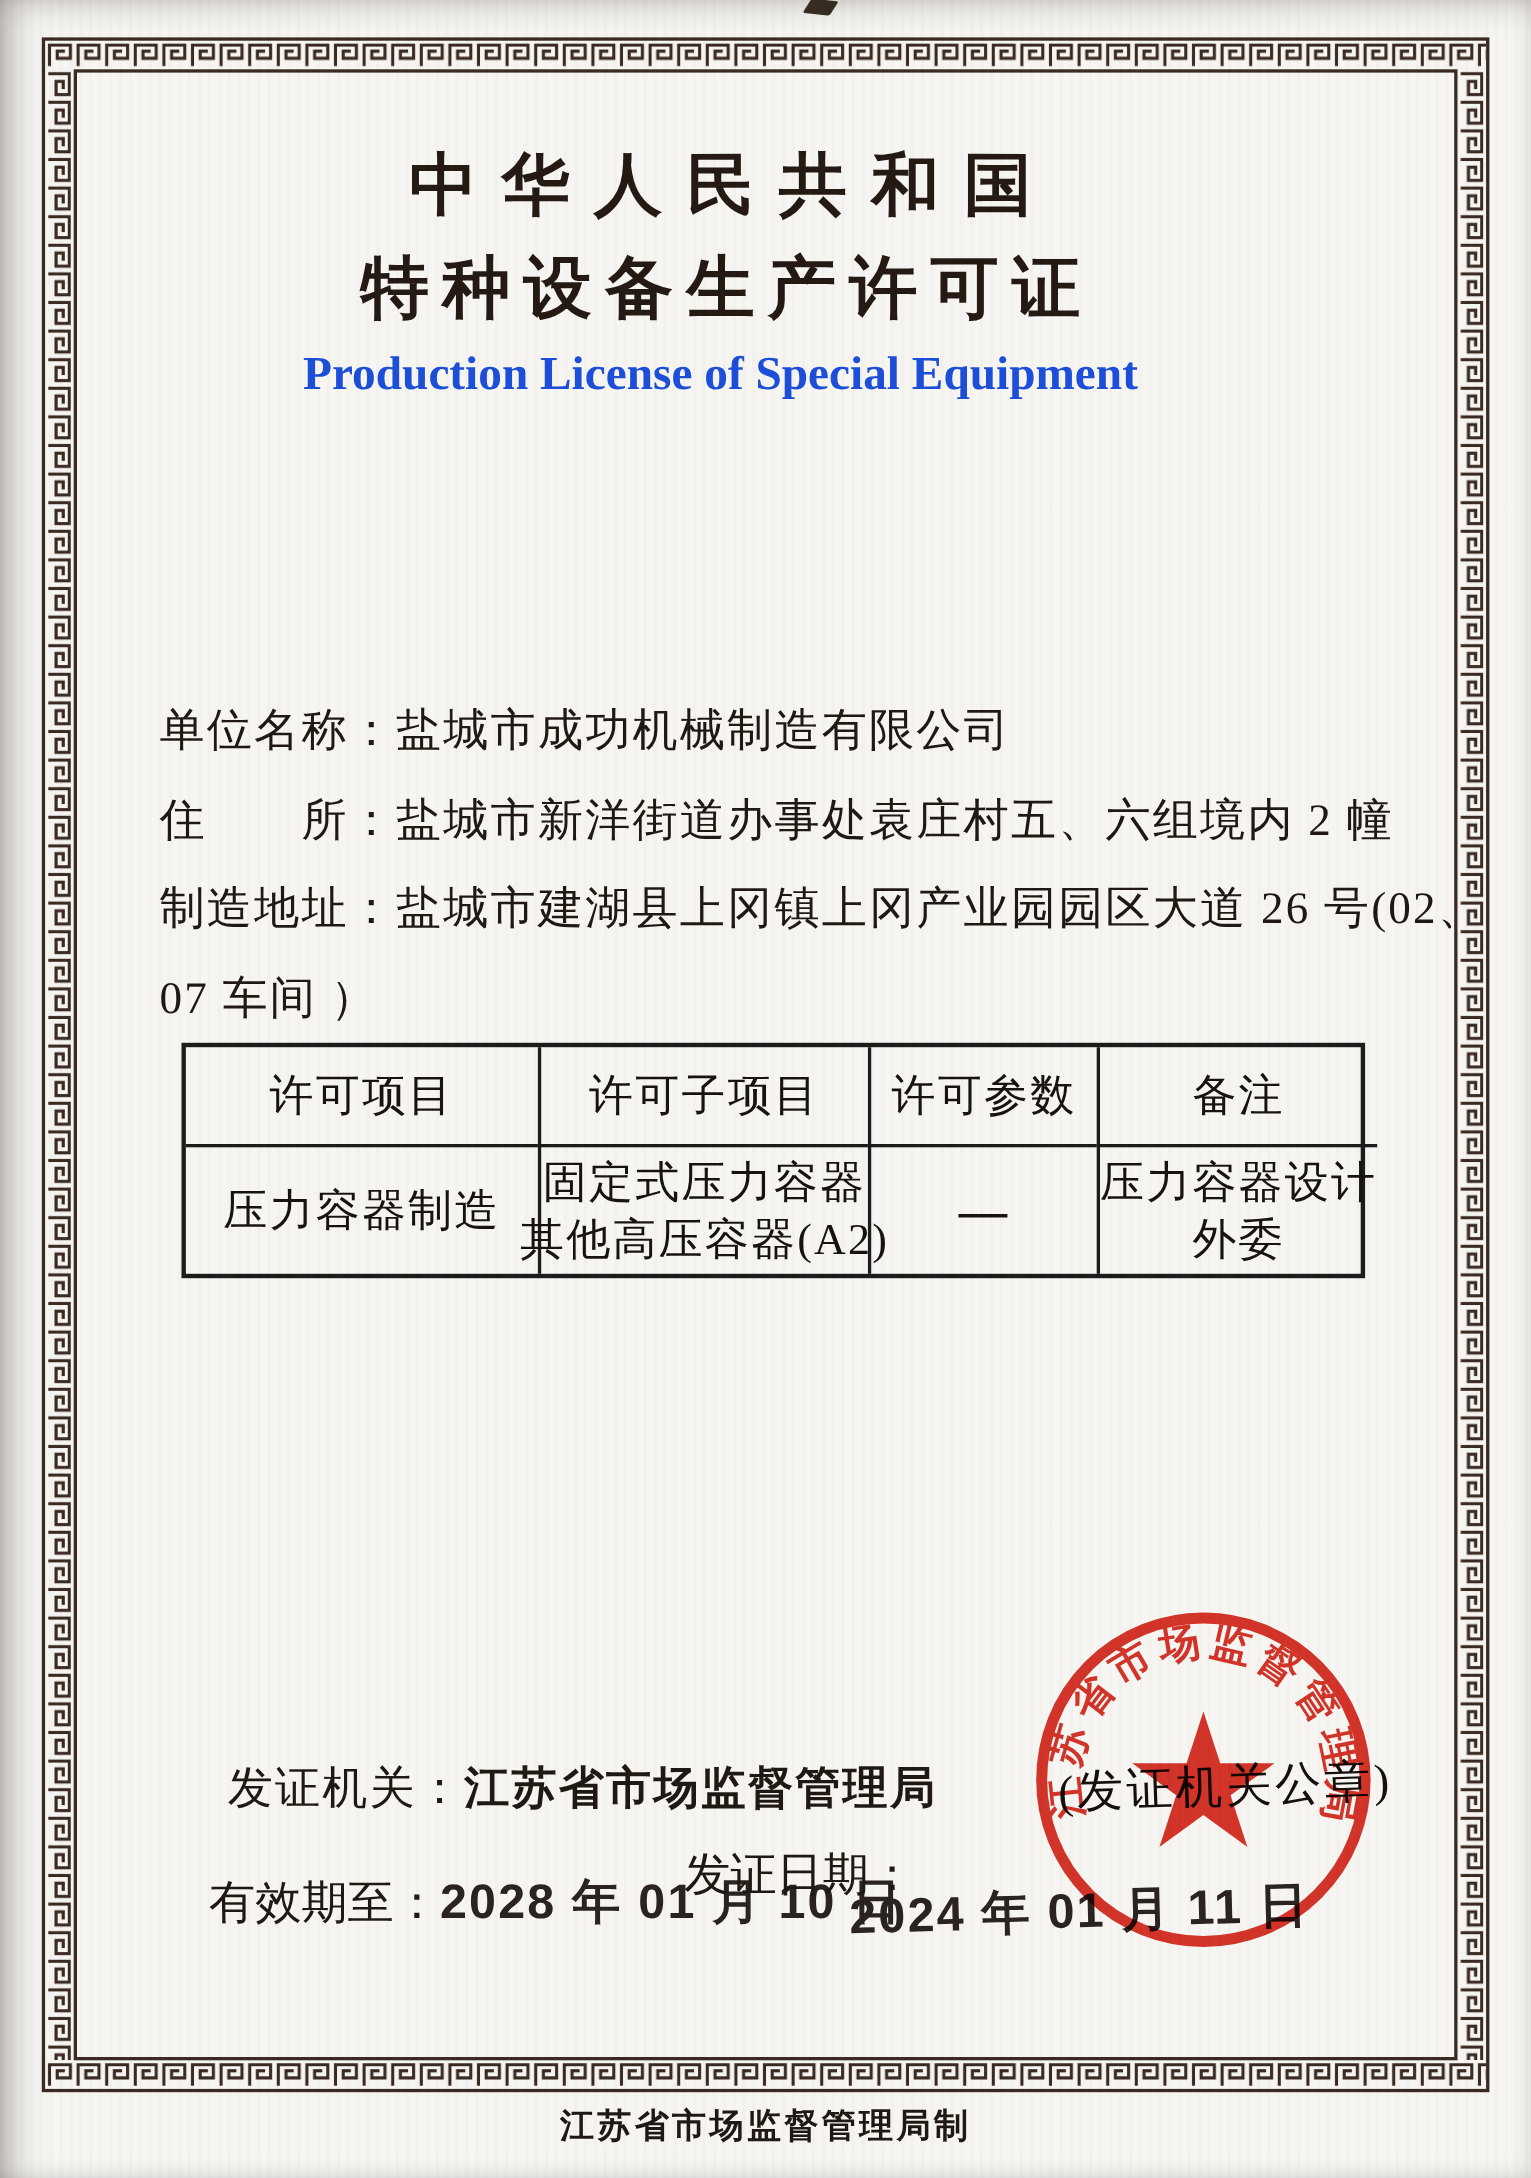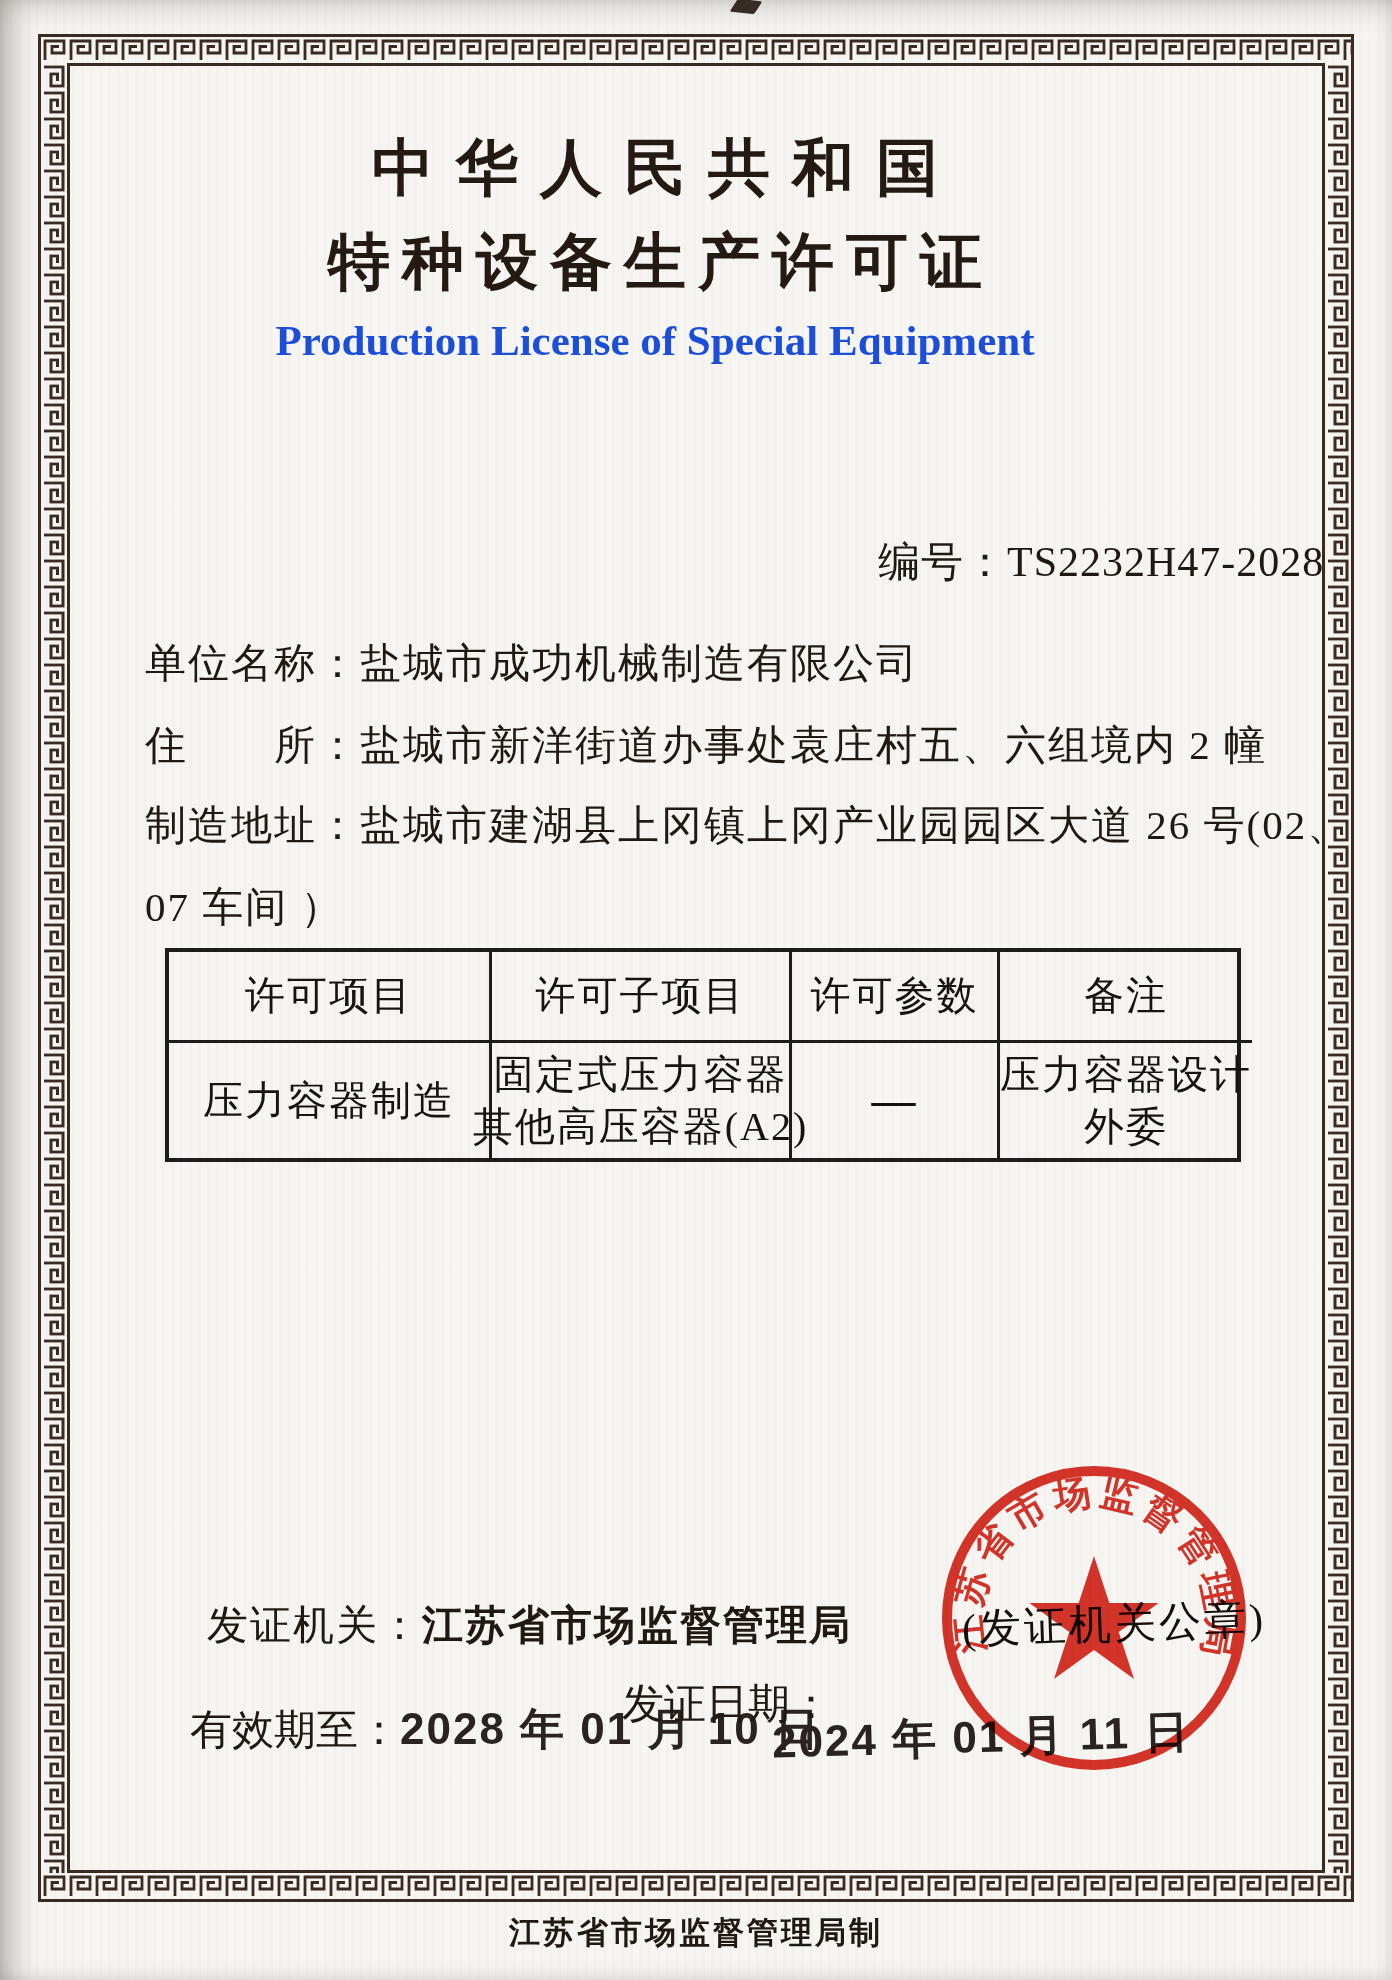--- a/index.html
+++ b/index.html
@@ -119,23 +119,20 @@
     </div>
     <div class="frame-inner"></div>
   </div>
 
   <div class="abs title-block">
     <div class="t-cn1">中华人民共和国</div>
     <div class="t-cn2">特种设备生产许可证</div>
     <div class="t-en">Production License of Special Equipment</div>
   </div>
 
-  <div class="abs license-no">
-    <span>编号：</span><span>TS2232H47-2028</span>
-  </div>
 
   <div class="abs field f1">
     <span>单位名称：</span><span>盐城市成功机械制造有限公司</span>
   </div>
   <div class="abs field f2">
     <span>住　　所：</span><span>盐城市新洋街道办事处袁庄村五、六组境内 2 幢</span>
   </div>
   <div class="abs field f3">
     <span>制造地址：</span><span>盐城市建湖县上冈镇上冈产业园园区大道 26 号(02、</span>
   </div>

